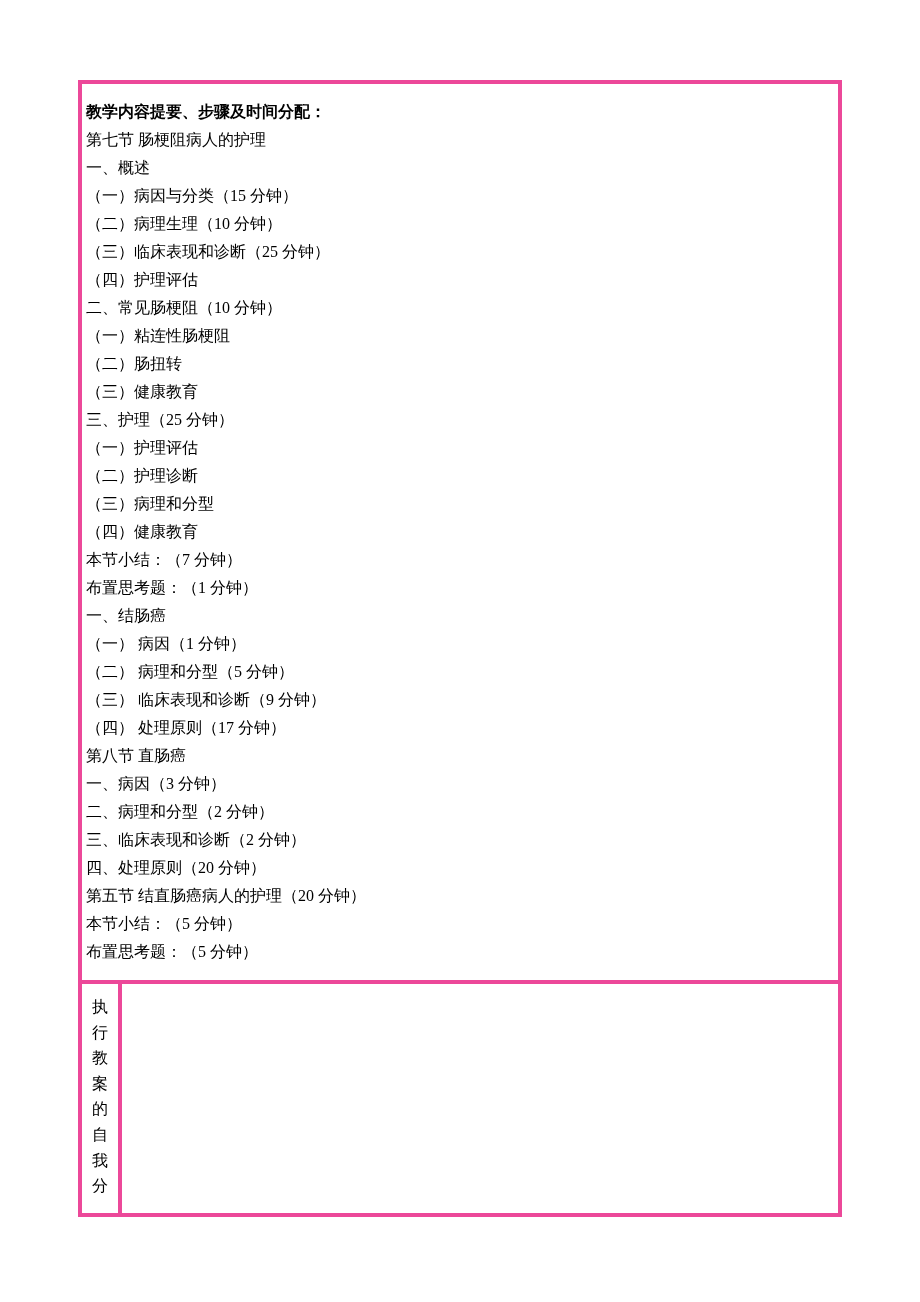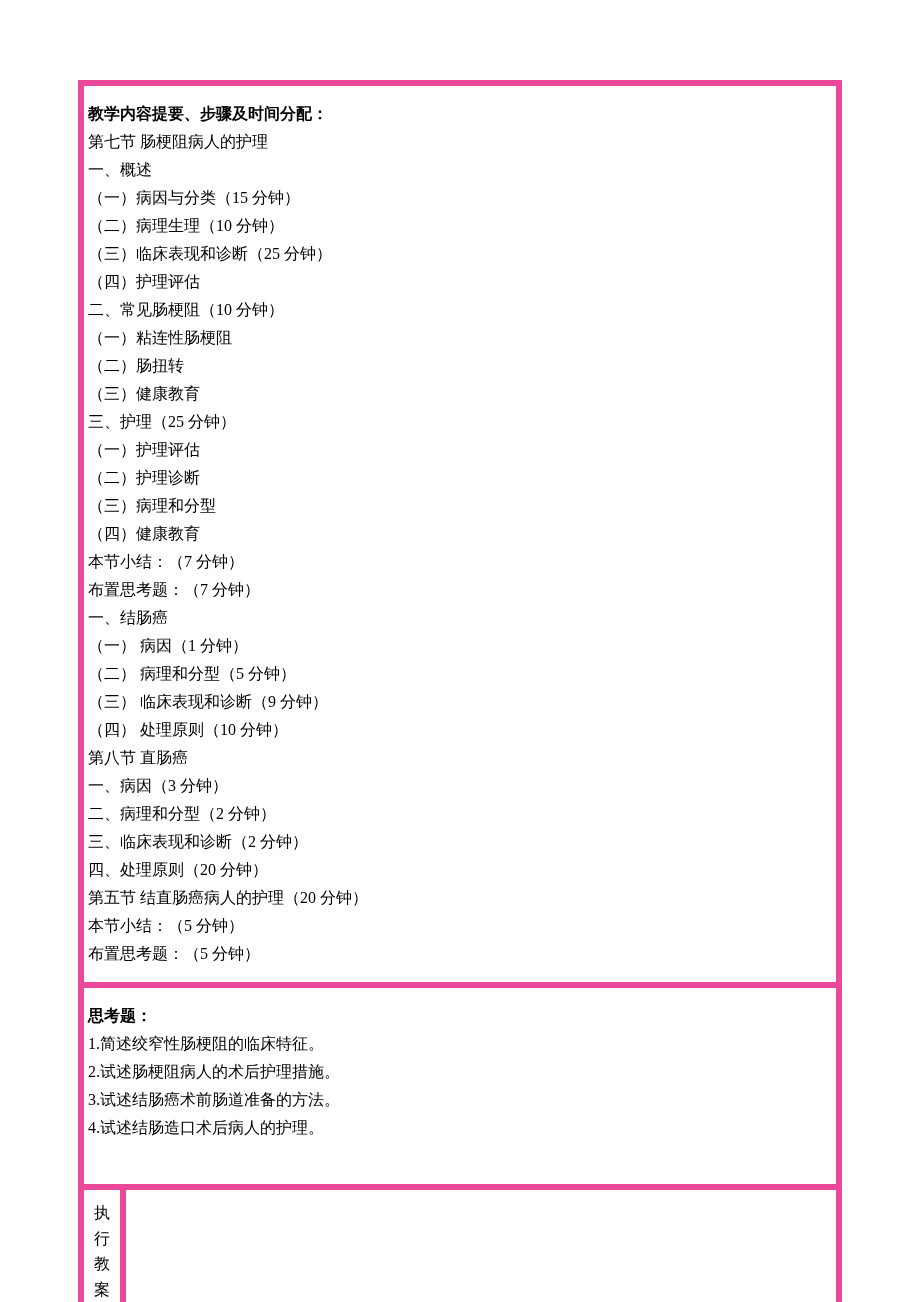--- a/index.html
+++ b/index.html
@@ -10,21 +10,21 @@
       padding: 80px 78px 40px 78px;
       width: 920px;
       box-sizing: border-box;
       color: #000;
     }
     .outer-table {
       border-collapse: collapse;
       width: 100%;
     }
     .outer-table td {
-      border: 6px solid #ec4899;
+      border: 4px solid #ec4899;
       padding: 14px 4px;
       vertical-align: top;
       margin-left: 20px;
     }
     .section-header {
       font-weight: bold;
     }
     .vertical-cell {
       width: 28px;
       text-align: center;
@@ -57,44 +57,34 @@
       <span class="line">二、常见肠梗阻（10 分钟）</span>
       <span class="line">（一）粘连性肠梗阻</span>
       <span class="line">（二）肠扭转</span>
       <span class="line">（三）健康教育</span>
       <span class="line">三、护理（25 分钟）</span>
       <span class="line">（一）护理评估</span>
       <span class="line">（二）护理诊断</span>
       <span class="line">（三）病理和分型</span>
       <span class="line">（四）健康教育</span>
       <span class="line">本节小结：（7 分钟）</span>
-      <span class="line">布置思考题：（7 分钟）</span>
+      <span class="line">布置思考题：（1 分钟）</span>
       <span class="line">一、结肠癌</span>
       <span class="line">（一） 病因（1 分钟）</span>
       <span class="line">（二） 病理和分型（5 分钟）</span>
       <span class="line">（三） 临床表现和诊断（9 分钟）</span>
-      <span class="line">（四） 处理原则（10 分钟）</span>
+      <span class="line">（四） 处理原则（17 分钟）</span>
       <span class="line">第八节   直肠癌</span>
       <span class="line">一、病因（3 分钟）</span>
       <span class="line">二、病理和分型（2 分钟）</span>
       <span class="line">三、临床表现和诊断（2  分钟）</span>
       <span class="line">四、处理原则（20 分钟）</span>
       <span class="line">第五节   结直肠癌病人的护理（20 分钟）</span>
       <span class="line">本节小结：（5 分钟）</span>
       <span class="line">布置思考题：（5 分钟）</span>
-    </td>
-  </tr>
-  <tr>
-    <td colspan="2">
-      <span class="line section-header">思考题：</span>
-      <span class="line">1.简述绞窄性肠梗阻的临床特征。</span>
-      <span class="line">2.试述肠梗阻病人的术后护理措施。</span>
-      <span class="line">3.试述结肠癌术前肠道准备的方法。</span>
-      <span class="line">4.试述结肠造口术后病人的护理。</span>
-      <span class="line">&nbsp;</span>
     </td>
   </tr>
   <tr>
     <td class="vertical-cell">
       <span>执行教案的自我分</span>
     </td>
     <td class="content-cell">
       <span></span>
     </td>
   </tr>

